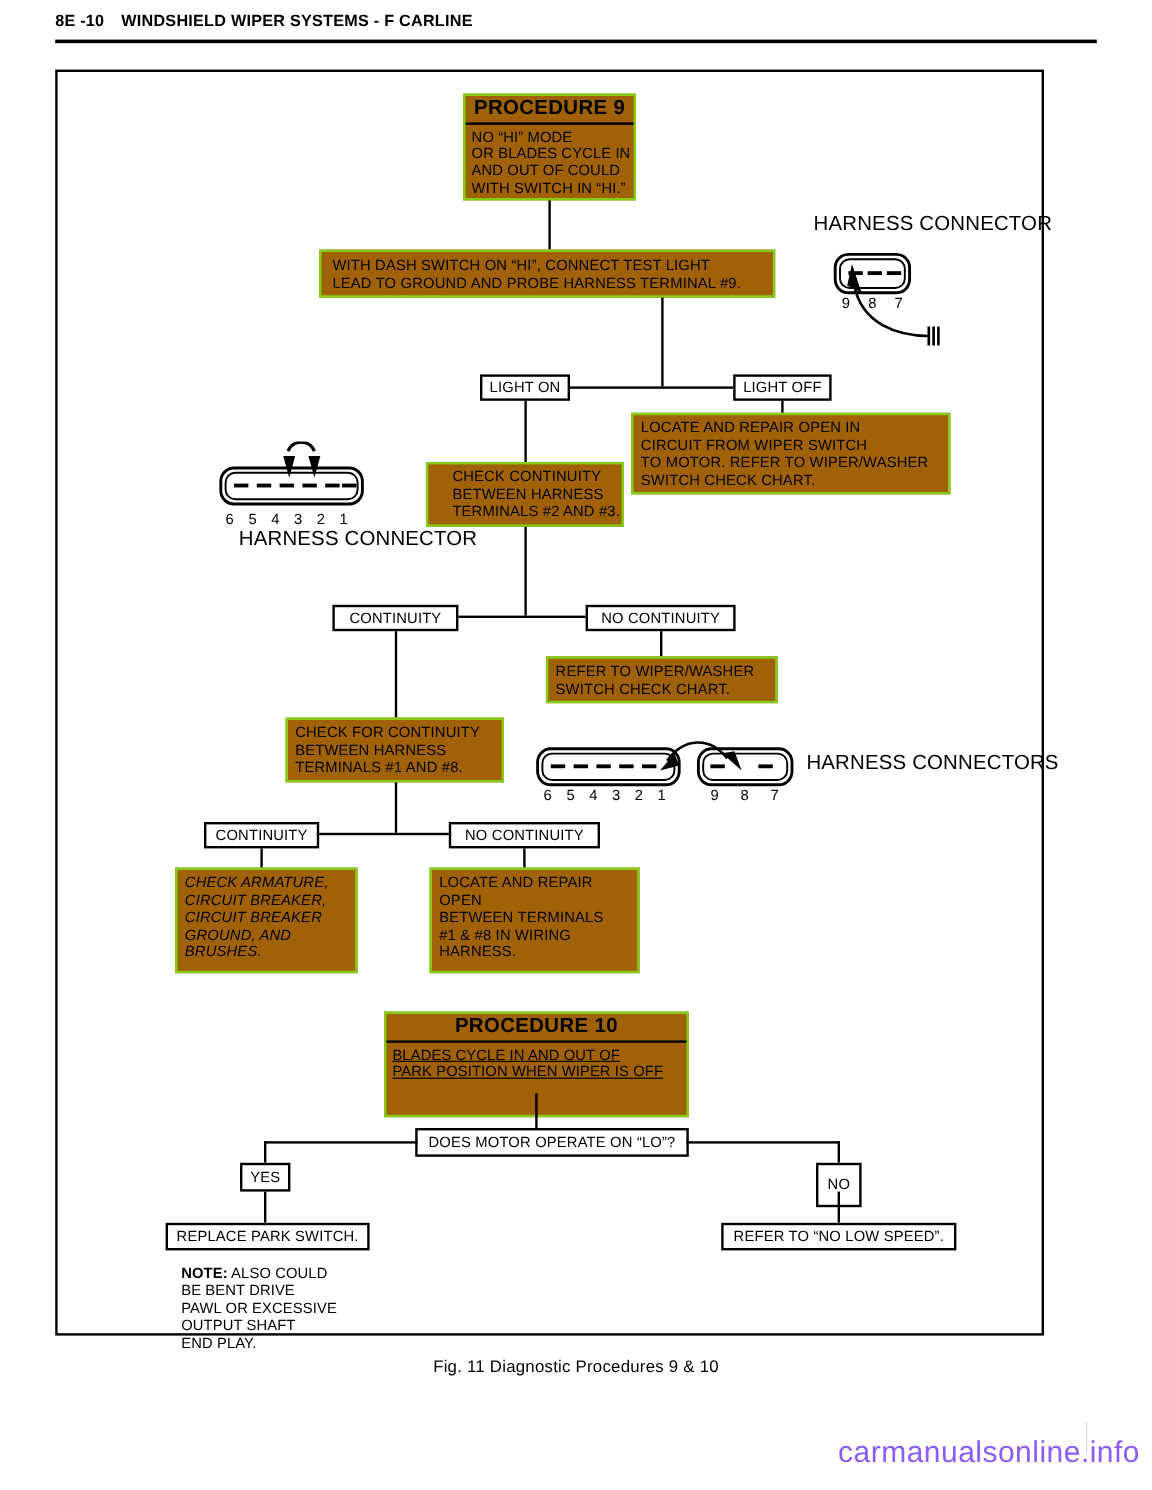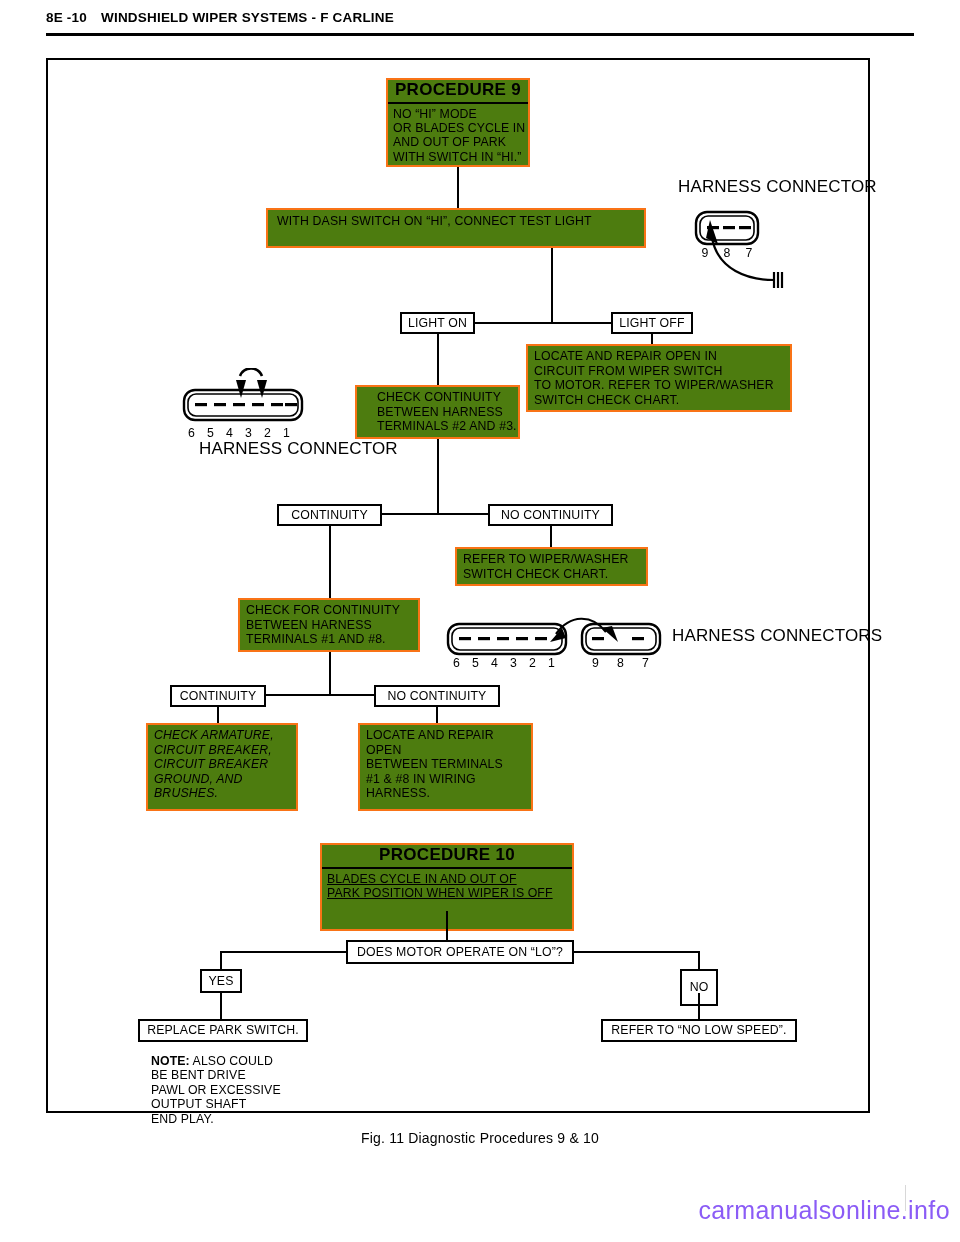--- a/index.html
+++ b/index.html
@@ -22,21 +22,21 @@
   }
 
   
   #figure-frame{
     left:46px;top:58px;width:824px;height:1055px;
     border:2px solid #000;box-sizing:border-box;
   }
 
   
   .box{
-    border:2px solid #f97316;box-sizing:border-box;background:#4d7c0f;
+    border:2px solid #84cc16;box-sizing:border-box;background:#a16207;
     font-size:12.3px;line-height:14.6px;letter-spacing:.15px;
     padding:3px 6px;
   }
   .box .ln{white-space:nowrap;display:block;}
 
   
   .pill{
     border:2px solid #000;box-sizing:border-box;background:#fff;
     font-size:12.3px;line-height:13px;letter-spacing:.15px;
     display:flex;align-items:center;justify-content:center;
@@ -99,29 +99,30 @@
 </div>
 <div class="abs" id="header-rule"></div>
 
 <div class="abs" id="figure-frame"></div>
 
 <div class="abs box" style="left:386px;top:78px;width:144px;height:89px;padding:0;">
   <div class="proc-title">PROCEDURE 9</div>
   <div class="proc-body">
     <span class="ln">NO “HI” MODE</span>
     <span class="ln">OR BLADES CYCLE IN</span>
-    <span class="ln">AND OUT OF PARK</span>
+    <span class="ln">AND OUT OF COULD</span>
     <span class="ln">WITH SWITCH IN “HI.”</span>
   </div>
 </div>
 
 <div class="abs vline" style="left:457px;top:167px;height:41px;"></div>
 
 <div class="abs box" style="left:266px;top:208px;width:380px;height:40px;padding:4px 9px;">
   <span class="ln">WITH DASH SWITCH ON “HI”, CONNECT TEST LIGHT</span>
+  <span class="ln">LEAD TO GROUND AND PROBE HARNESS TERMINAL #9.</span>
 </div>
 
 <div class="abs label" style="left:678px;top:180px;">
   <span class="ln">HARNESS</span>
   <span class="ln">CONNECTOR</span>
 </div>
 <div class="abs" style="left:694px;top:210px;width:66px;height:36px;">
   <svg width="66" height="36" viewBox="0 0 66 36">
     <rect x="2" y="2" width="62" height="32" rx="11" ry="11" fill="#fff" stroke="#000" stroke-width="2.4"></rect>
     <rect x="6" y="6" width="54" height="24" rx="8" ry="8" fill="#fff" stroke="#000" stroke-width="1.6"></rect>

